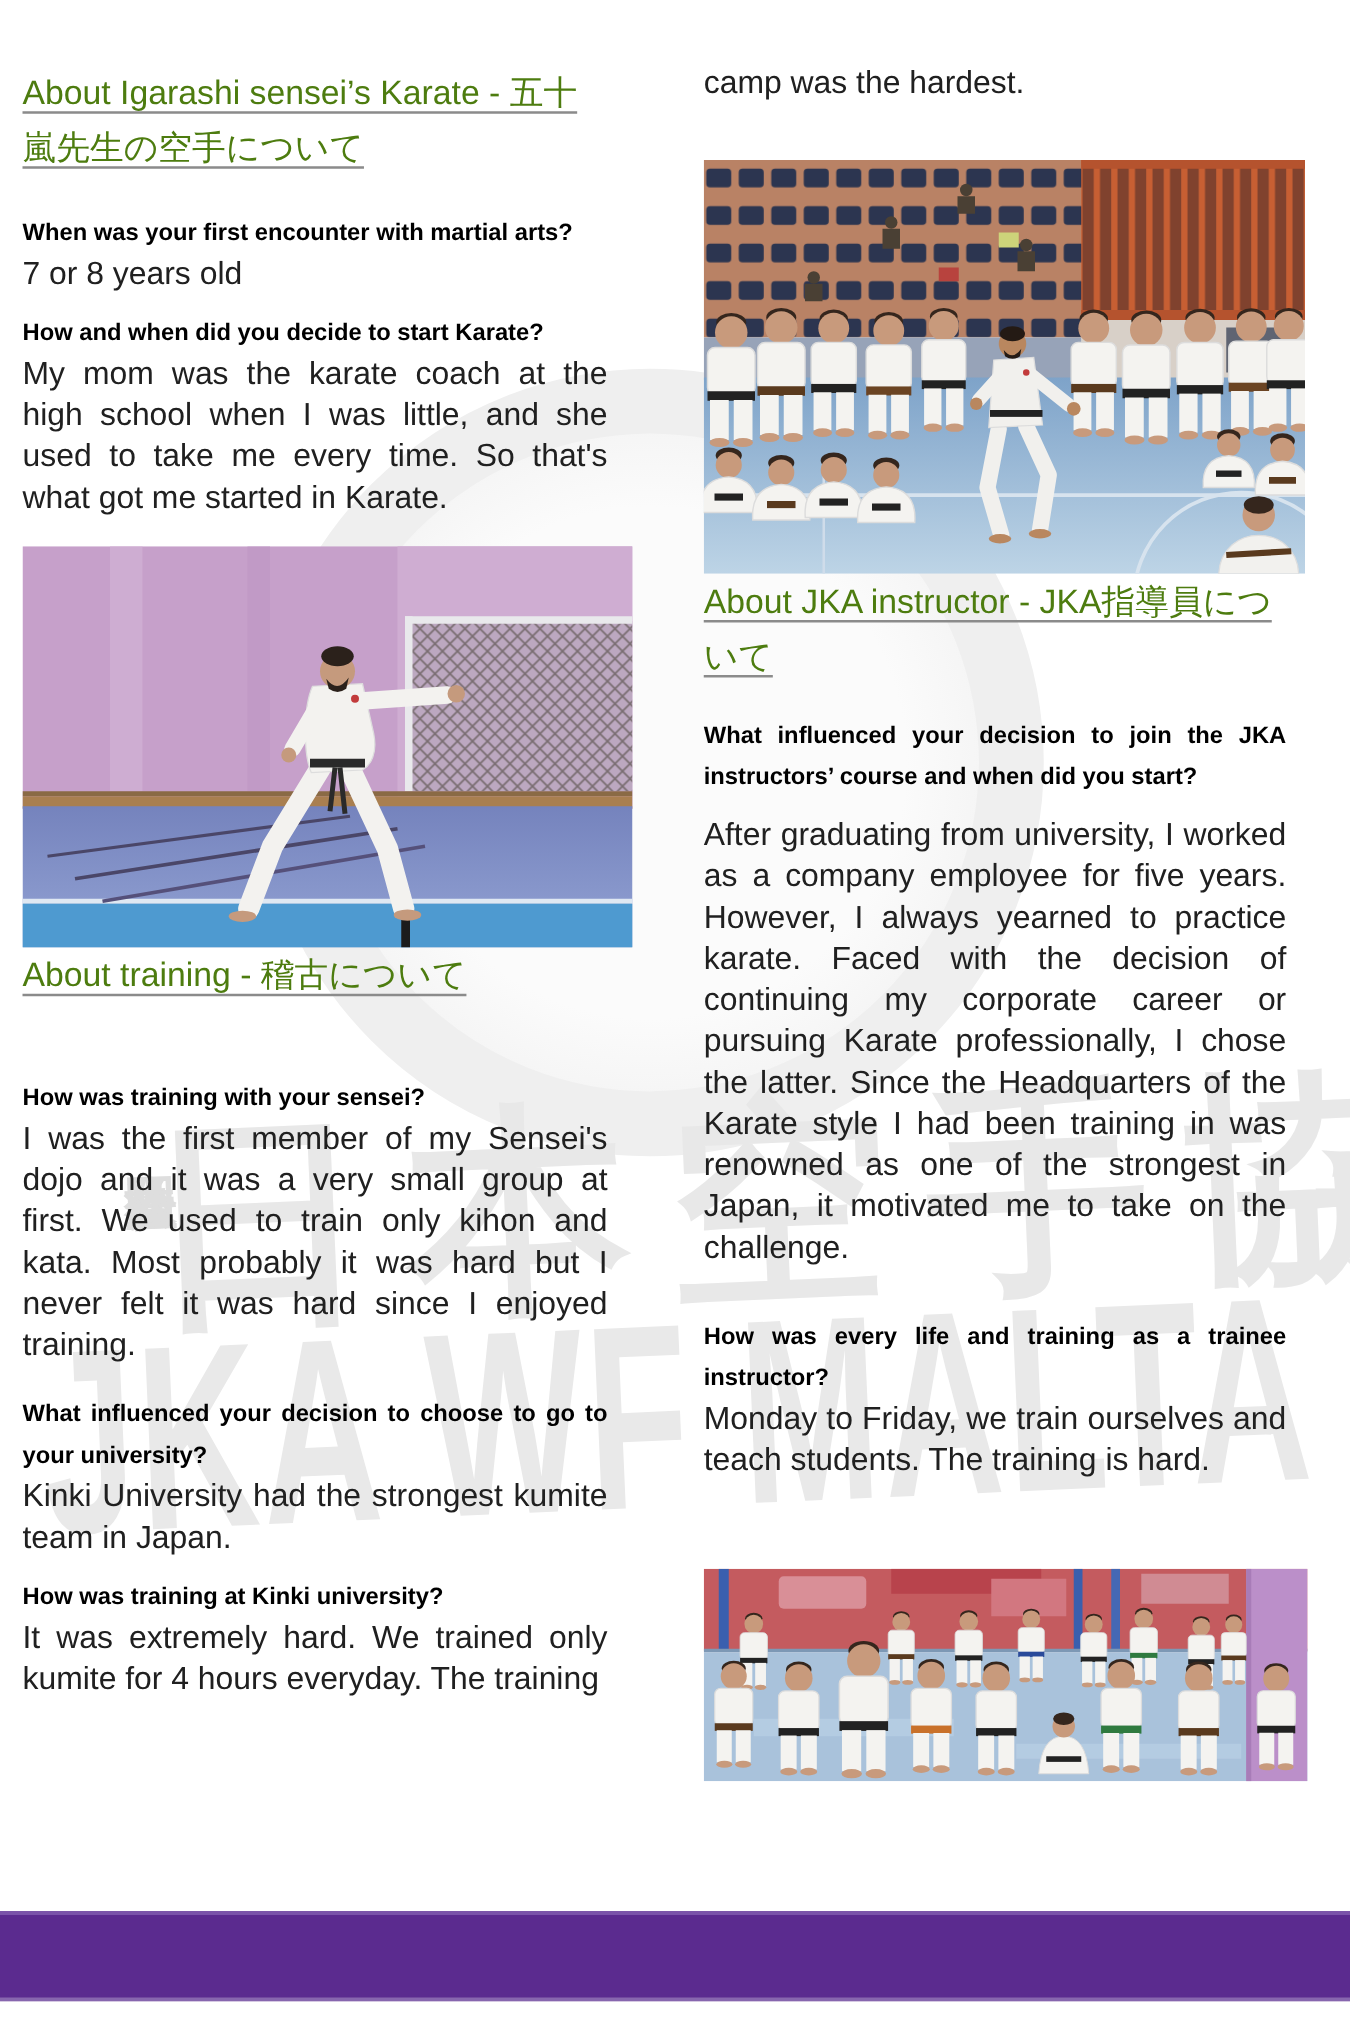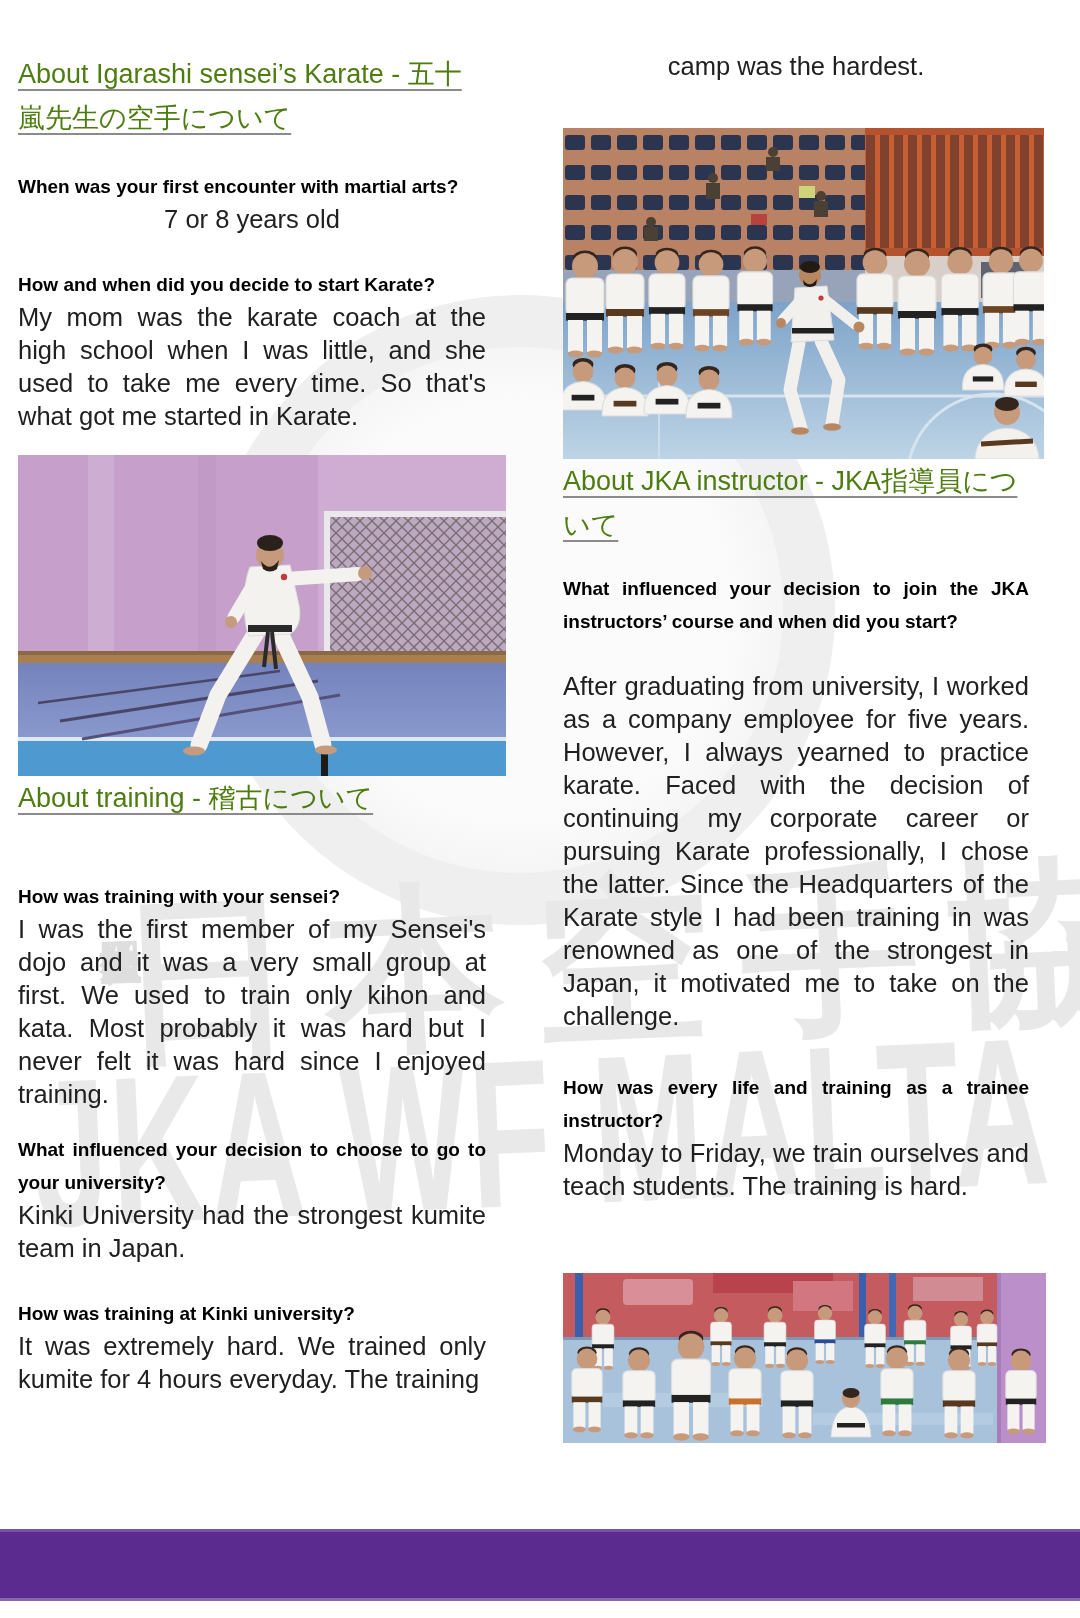--- a/index.html
+++ b/index.html
@@ -35,25 +35,25 @@
   
   .col{position:absolute;z-index:2;}
   .col-left{left:18px;top:52px;width:468px;}
   .col-right{left:563px;top:50px;width:466px;}
   .heading{
     font-size:27px;line-height:44px;color:#4d7c0f;
     text-decoration:underline;text-decoration-color:#8b8b8b;text-underline-offset:6px;
   }
   .q{font-weight:bold;font-size:19px;line-height:33px;text-align:justify;color:#000000;}
   .a{font-size:25.5px;line-height:33px;text-align:justify;color:#202020;}
-  .a.single{text-align:center;}
+  .a.single{text-align:left;}
   .photo{display:block;line-height:0;}
   .photo svg{display:block;}
   .mb22{margin-bottom:22px}.mb25{margin-bottom:25px}.mb28{margin-bottom:28px}
-  .mb30{margin-bottom:32px}.mb38{margin-bottom:30px}.mb40{margin-bottom:60px}
+  .mb30{margin-bottom:14px}.mb38{margin-bottom:30px}.mb40{margin-bottom:60px}
   .mb45{margin-bottom:45px}.mb55{margin-bottom:38px}.mb70{margin-bottom:70px}
   
   .footer-bar{
     position:absolute;left:0;top:1529px;width:1080px;height:72px;z-index:3;
     background:#5b2b8f;
     box-shadow:inset 0 3px 0 #7a53a9, inset 0 -3px 0 #8766ae;
   }
   .defs-hidden{position:absolute;width:0;height:0;overflow:hidden;}
 </style>
 </head>

